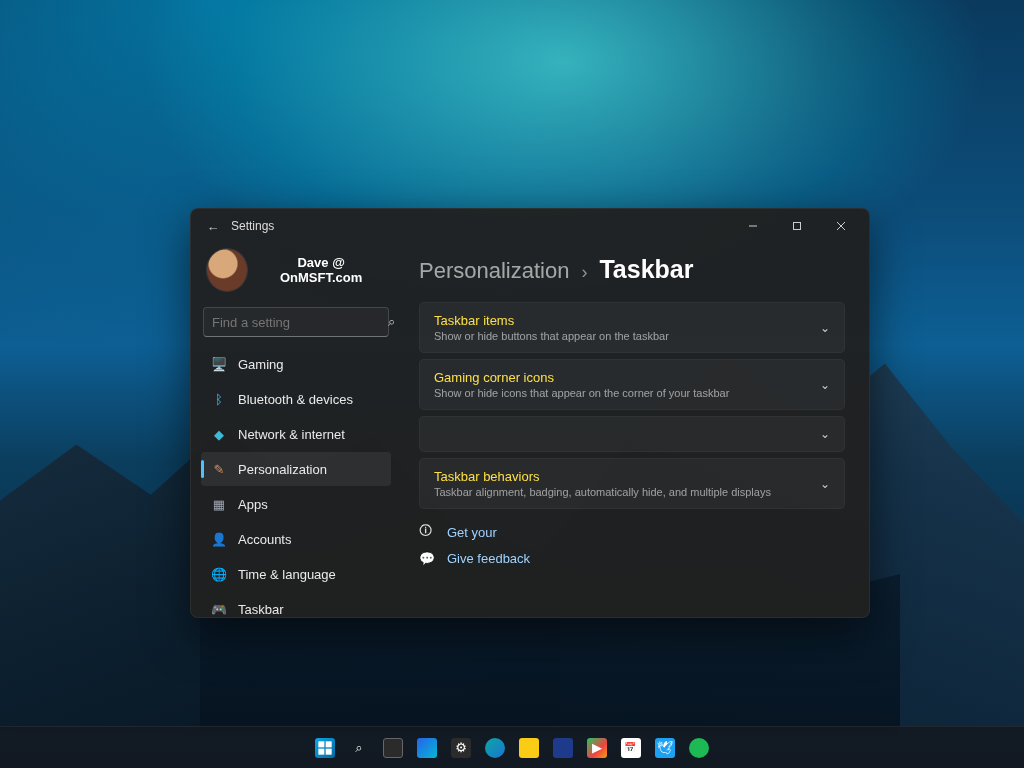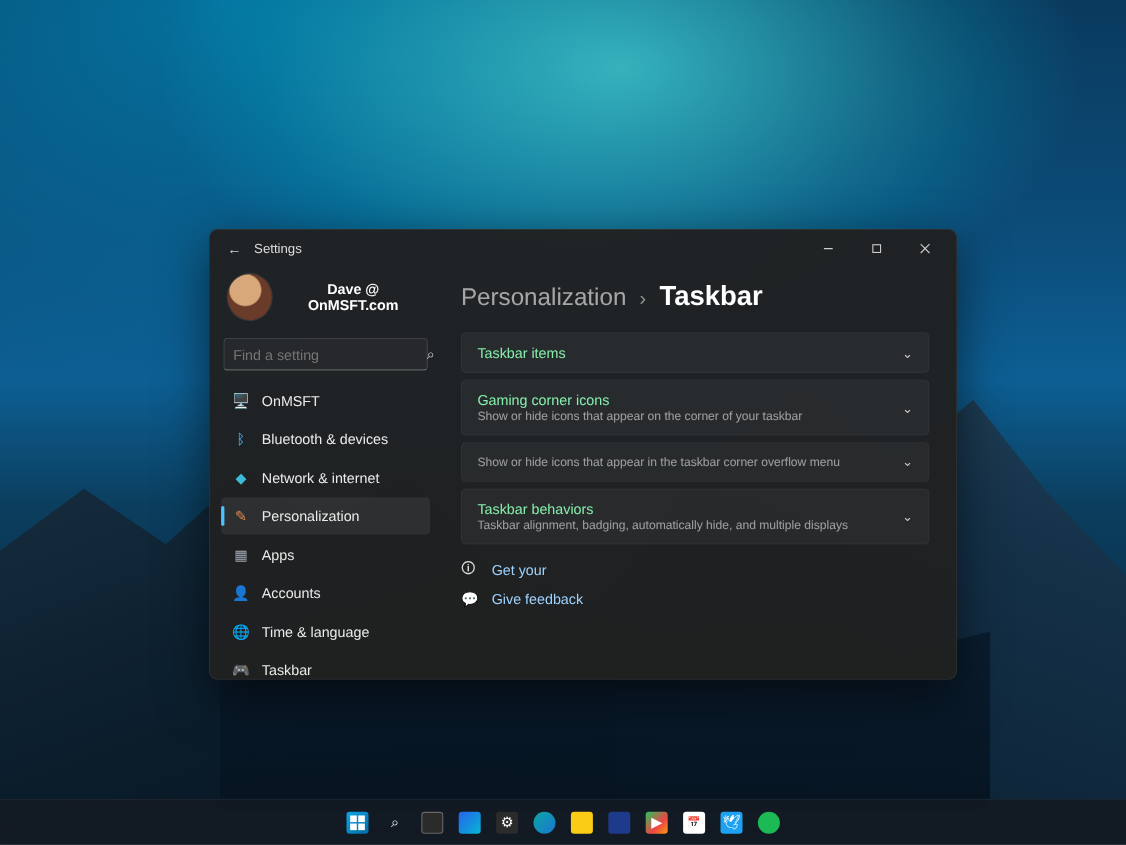--- a/index.html
+++ b/index.html
@@ -70,21 +70,21 @@
   .breadcrumb { display:flex; align-items:baseline; gap:12px; margin:6px 0 18px 0;}
   .breadcrumb .parent { font-size:22px; color:rgba(255,255,255,0.6); font-weight:400;}
   .breadcrumb .sep { font-size:18px; color:rgba(255,255,255,0.5);}
   .breadcrumb .current { font-size:25px; font-weight:700;}
   .card {
     background:rgba(255,255,255,0.045); border:1px solid rgba(255,255,255,0.04);
     border-radius:5px; padding:10px 14px; margin-bottom:6px;
     display:flex; align-items:center; cursor:pointer;
   }
   .card .ct { flex:1; }
-  .card .ct .t { font-size:13px; color:#86efac;}
+  .card .ct .t { font-size:13px; color:#fde047;}
   .card .ct .d { font-size:11px; color:rgba(255,255,255,0.55); margin-top:2px;}
   .card .chev { color:#ccc; font-size:12px;}
   .links { margin-top:12px; display:flex; flex-direction:column; gap:8px;}
   .linkrow { display:flex; align-items:center; gap:12px; font-size:13px; cursor:pointer;}
   .linkrow .licon { width:16px; color:#ddd;}
   .linkrow .lt { color:#9fd3ff;}
 
   
   .taskbar {
     position:absolute; left:0; right:0; bottom:0; height:42px;
@@ -146,21 +146,21 @@
           <div class="avatar"></div>
           <div class="name">Dave @ OnMSFT.com</div>
         </div>
         <div class="search">
           <input placeholder="Find a setting" style="">
           <span class="sicon">⌕</span>
         </div>
         <div class="nav" id="nav">
             <div class="nav-item">
               <span class="nicon" style="color: rgb(76, 194, 255);">🖥️</span>
-              <span>OnMSFT</span>
+              <span>Gaming</span>
             </div>
             <div class="nav-item">
               <span class="nicon" style="color: rgb(76, 194, 255);">ᛒ</span>
               <span>Bluetooth &amp; devices</span>
             </div>
             <div class="nav-item">
               <span class="nicon" style="color: rgb(63, 186, 214);">◆</span>
               <span>Network &amp; internet</span>
             </div>
             <div class="nav-item selected">
@@ -189,33 +189,33 @@
       <div class="main">
         <div class="breadcrumb">
           <span class="parent">Personalization</span>
           <span class="sep">›</span>
           <span class="current">Taskbar</span>
         </div>
         <div id="cards">
             <div class="card">
               <div class="ct">
                 <div class="t">Taskbar items</div>
+                <div class="d">Show or hide buttons that appear on the taskbar</div>
               </div>
               <div class="chev">⌄</div>
             </div>
             <div class="card">
               <div class="ct">
                 <div class="t">Gaming corner icons</div>
                 <div class="d">Show or hide icons that appear on the corner of your taskbar</div>
               </div>
               <div class="chev">⌄</div>
             </div>
             <div class="card">
               <div class="ct">
-                <div class="d">Show or hide icons that appear in the taskbar corner overflow menu</div>
               </div>
               <div class="chev">⌄</div>
             </div>
             <div class="card">
               <div class="ct">
                 <div class="t">Taskbar behaviors</div>
                 <div class="d">Taskbar alignment, badging, automatically hide, and multiple displays</div>
               </div>
               <div class="chev">⌄</div>
             </div>

